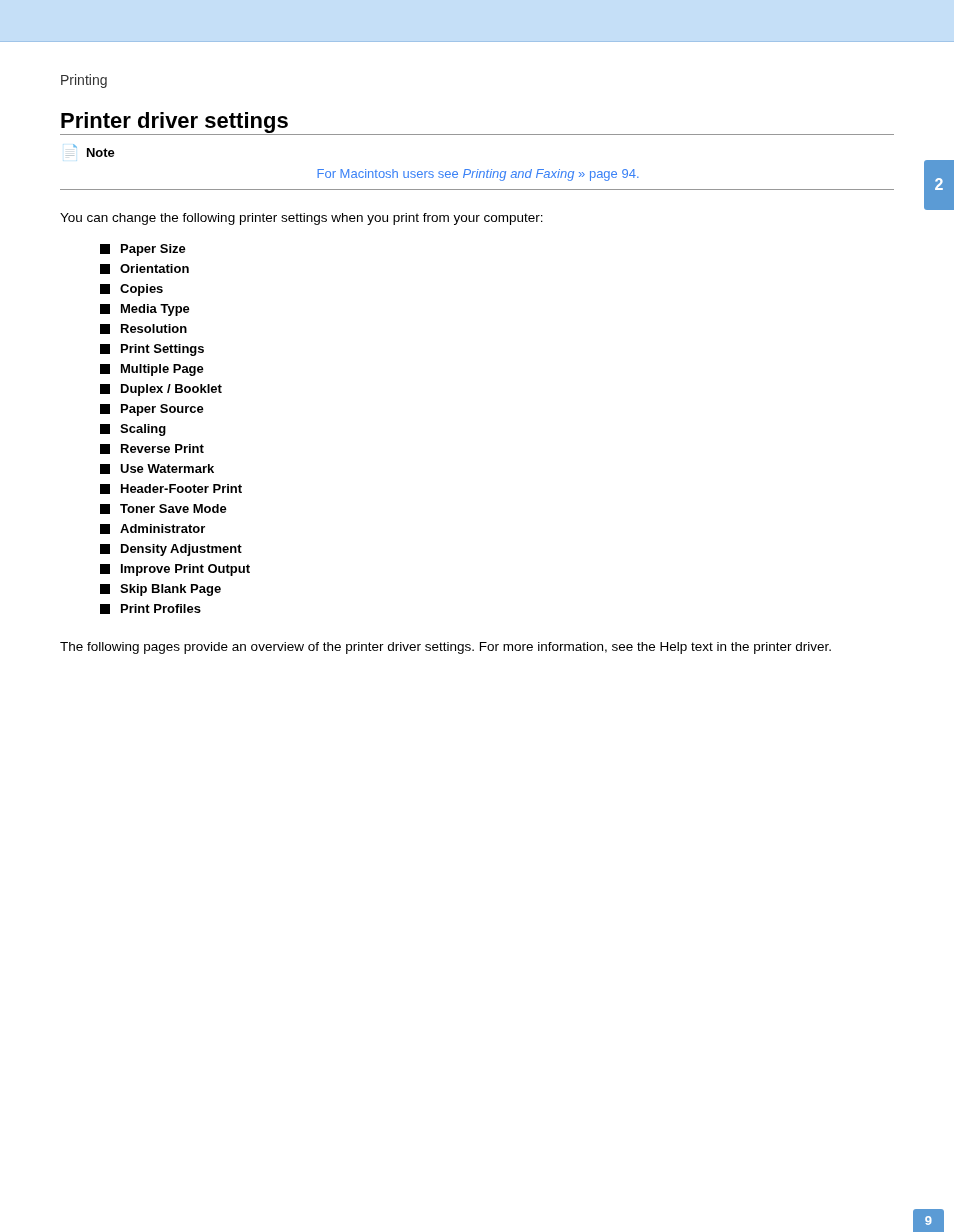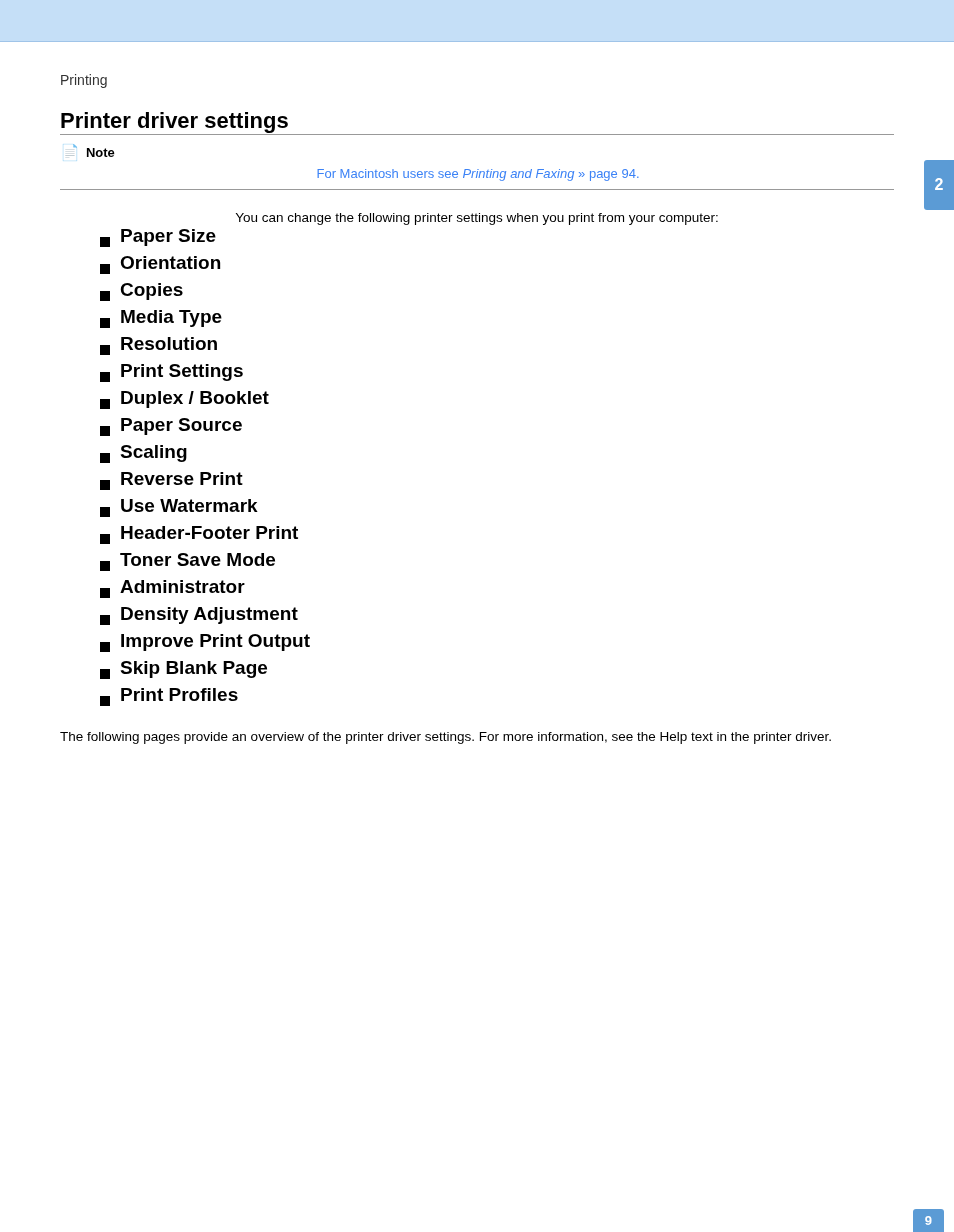--- a/index.html
+++ b/index.html
@@ -116,36 +116,36 @@
       text-align: center;
     }
 
     .note-text em {
       font-style: italic;
     }
 
     
     .intro-text {
       font-size: 13.5px;
+      margin-bottom: 16px;
       color: #000;
-      text-align: center;
     }
 
     
     .settings-list {
       list-style: none;
       margin: 0 0 20px 20px;
       padding: 0;
     }
 
     .settings-list li {
       display: flex;
-      align-items: flex-end;
+      align-items: flex-start;
       margin-bottom: 5px;
-      font-size: 19px;
+      font-size: 13px;
       padding-left: 20px;
     }
 
     .bullet-square {
       display: inline-block;
       width: 10px;
       height: 10px;
       background: #000;
       margin-right: 10px;
       margin-top: 3px;
@@ -206,20 +206,24 @@
       <li>
         <span class="bullet-square"></span>
         <strong>Resolution</strong>
       </li>
       <li>
         <span class="bullet-square"></span>
         <strong>Print Settings</strong>
       </li>
       <li>
         <span class="bullet-square"></span>
+        <strong>Multiple Page</strong>
+      </li>
+      <li>
+        <span class="bullet-square"></span>
         <strong>Duplex / Booklet</strong>
       </li>
       <li>
         <span class="bullet-square"></span>
         <strong>Paper Source</strong>
       </li>
       <li>
         <span class="bullet-square"></span>
         <strong>Scaling</strong>
       </li>

